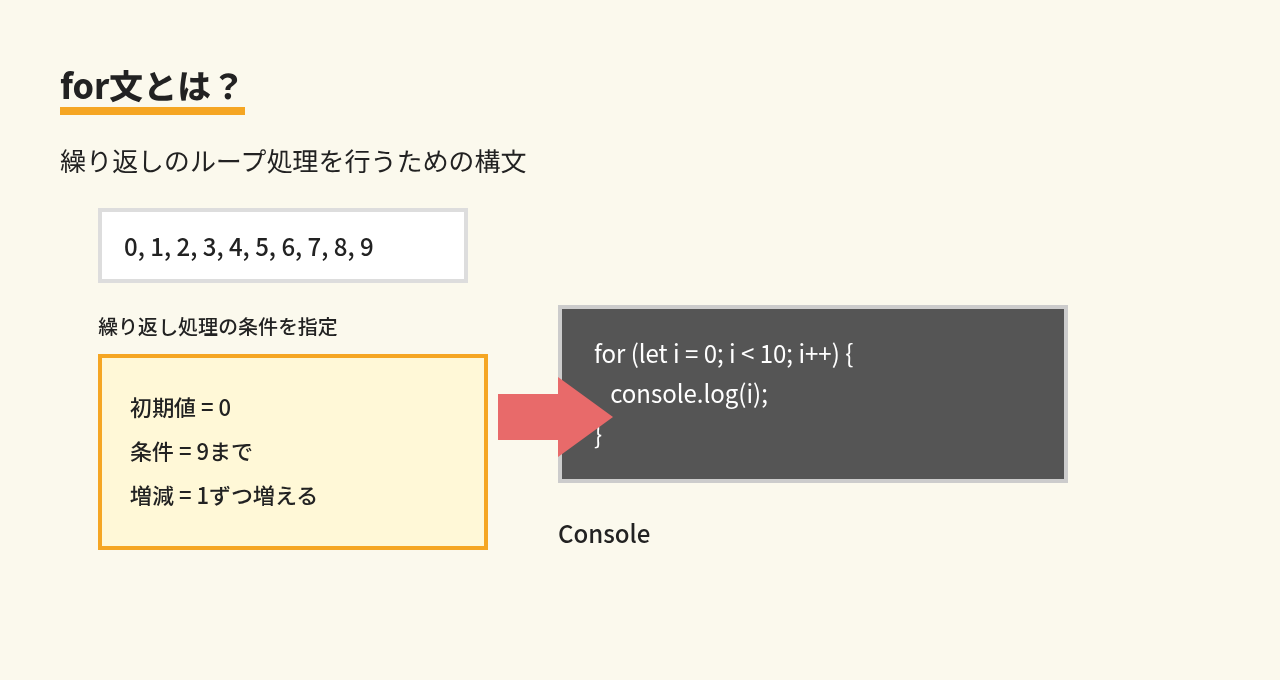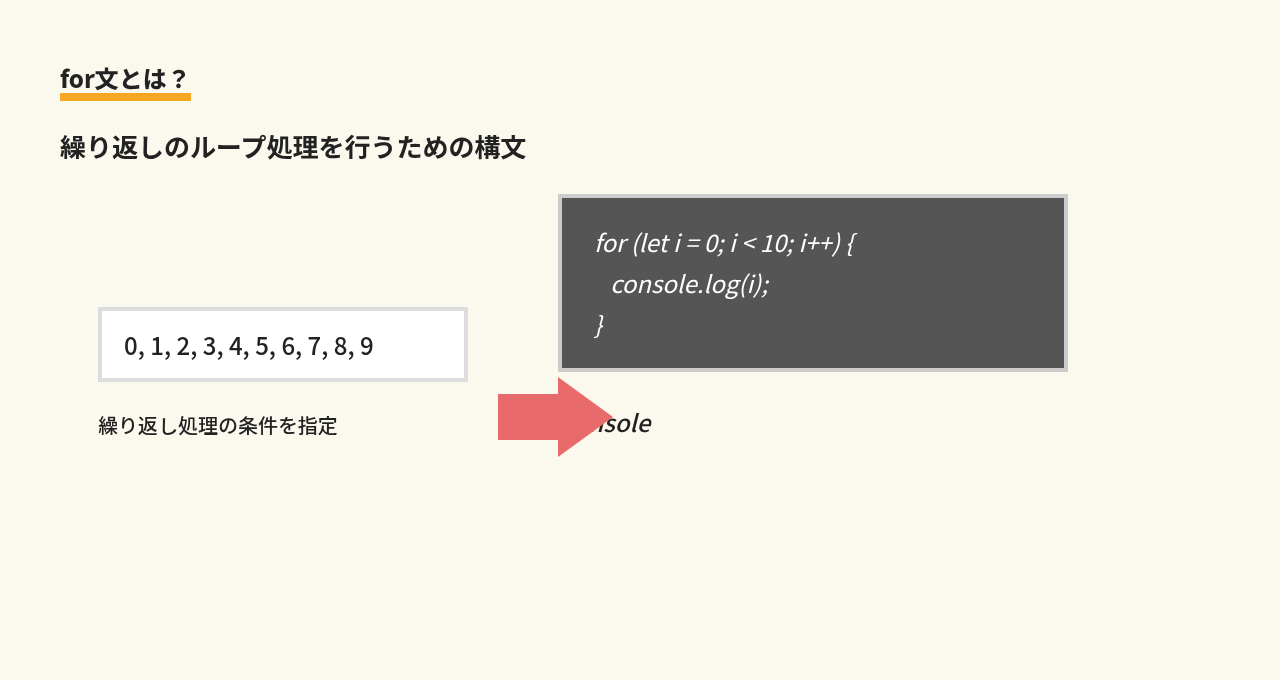--- a/index.html
+++ b/index.html
@@ -5,51 +5,51 @@
     * { margin: 0; padding: 0; box-sizing: border-box; }
     body {
       width: 1280px;
       height: 680px;
       background: #fbf9ed;
       font-family: "Hiragino Sans", "Noto Sans JP", "Yu Gothic", sans-serif;
       padding: 60px 60px 40px 60px;
       position: relative;
     }
     .title {
-      font-size: 24px;
+      font-size: 34px;
       font-weight: 800;
       color: #222;
       display: inline-block;
       position: relative;
       padding-bottom: 2px;
     }
     .title::after {
       content: "";
       position: absolute;
       left: 0;
       right: 0;
       bottom: -4px;
       height: 8px;
       background: #f5a623;
       z-index: -1;
     }
     .subtitle {
       margin-top: 30px;
       font-size: 26px;
-      font-weight: 700;
+      font-weight: 400;
       color: #222;
     }
     .content {
       margin-top: 30px;
       display: flex;
       align-items: flex-end;
       gap: 10px;
     }
     .left { width: 440px; margin-left: 38px; display: flex; flex-direction: column; }
-    .right { width: 530px; margin-left: 10px; display: flex; flex-direction: column; font-style: italic; }
+    .right { width: 530px; margin-left: 10px; display: flex; flex-direction: column; }
 
     .white-box {
       background: #fff;
       border: 4px solid #ddd;
       padding: 16px 22px;
       font-size: 24px;
       font-weight: 500;
       color: #222;
       width: 370px;
     }
@@ -114,20 +114,25 @@
 
 
 <h1 class="title">for文とは？</h1>
 <p class="subtitle">繰り返しのループ処理を行うための構文</p>
 
 <div class="content">
 
   <div class="left">
     <div class="white-box">0, 1, 2, 3, 4, 5, 6, 7, 8, 9</div>
     <div class="cond-label">繰り返し処理の条件を指定</div>
+    <div class="cond-box">
+      <div>初期値 = 0</div>
+      <div>条件 = 9まで</div>
+      <div>増減 = 1ずつ増える</div>
+    </div>
   </div>
 
   <div class="right">
     <div class="code-box">
       <div>for (let i = 0; i &lt; 10; i++) {</div>
       <div>   console.log(i);</div>
       <div>}</div>
     </div>
     <div class="console-label">Console</div>
   </div>

